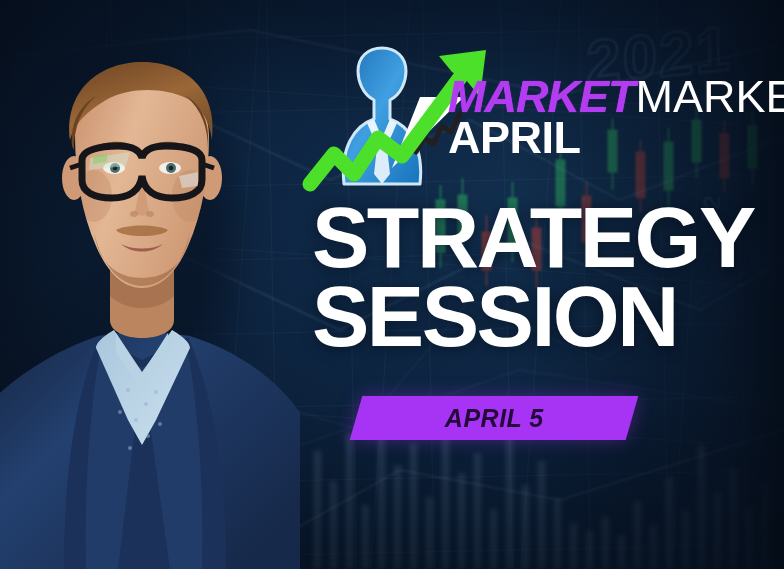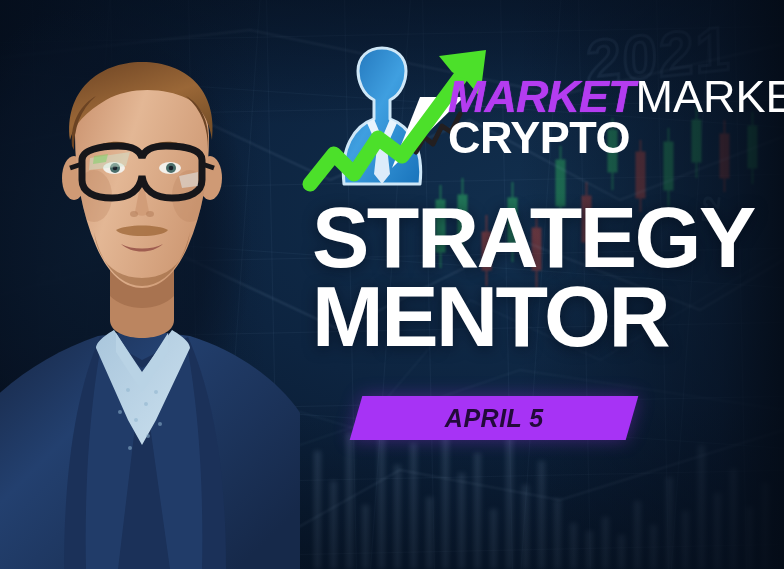--- a/index.html
+++ b/index.html
@@ -446,27 +446,27 @@
         <polyline points="10,142 34,112 54,132 78,96 102,114 170,22" fill="none" stroke="#4ce02a" stroke-width="15" stroke-linejoin="round" stroke-linecap="round"></polyline>
         <path d="M139 14 L186 8 L180 55 L166 38 L152 30 Z" fill="#4ce02a"></path>
       </g>
     </svg>
 
     <div class="logo-words">
       <div class="logo-line1">
         <span class="logo-crypto">MARKET</span><span class="logo-market">MARKET</span>
       </div>
       <div class="logo-line2">
-        <span class="logo-mentor">CRYPTO</span>
+        <span class="logo-mentor">APRIL</span>
       </div>
     </div>
   </div>
 
   <div class="headline">
     <div class="headline-line">STRATEGY</div>
-    <div class="headline-line">MENTOR</div>
+    <div class="headline-line">SESSION</div>
   </div>
 
   <div class="date-banner">
     <span class="date-text">APRIL 5</span>
   </div>
 
 </div>
 
 </body></html>

